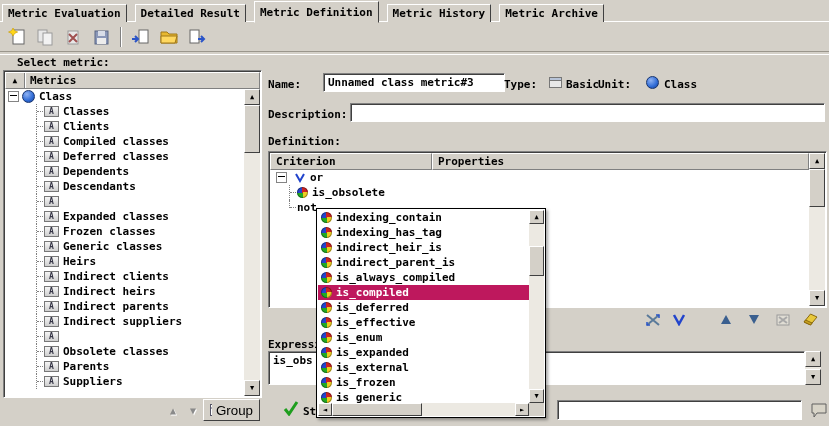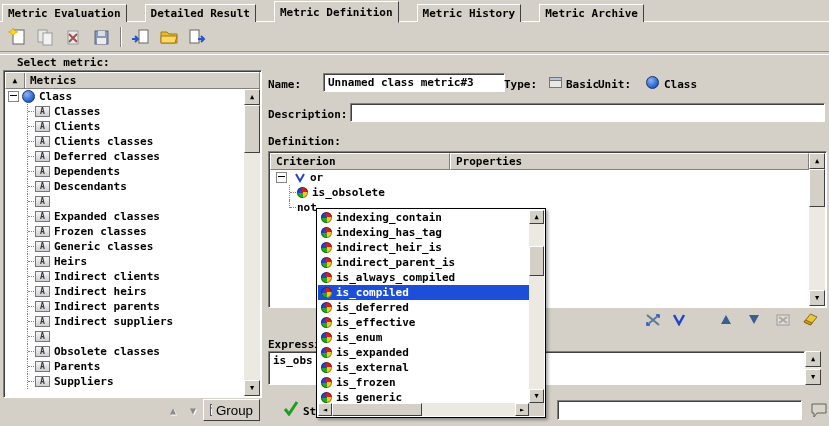--- a/index.html
+++ b/index.html
@@ -4,40 +4,40 @@
 <style>
   html,body{margin:0;padding:0}
   .app{position:relative;width:829px;height:426px;background:#d4d0c8;
        font-family:"DejaVu Sans Mono",monospace;font-weight:bold;font-size:11px;
        color:#000;overflow:hidden}
   .lbl{position:absolute;white-space:nowrap}
   
   .tabline{position:absolute;left:0;top:21px;width:829px;height:1px;background:#fff;z-index:1}
   .tabbar{position:absolute;top:1px;left:2px;height:21px;display:flex;align-items:flex-end;z-index:2}
   .tab{height:17px;padding:0 5px;background:#d4d0c8;display:flex;align-items:center;
-       border:1px solid;border-color:#fff #404040 #d4d0c8 #fff;border-bottom:none;margin-right:18px;white-space:nowrap}
+       border:1px solid;border-color:#fff #404040 #d4d0c8 #fff;border-bottom:none;margin-right:8px;white-space:nowrap}
   .tab.active{height:20px;margin-bottom:-1px;z-index:3;border-bottom:1px solid #d4d0c8}
   
   .toolbar{position:absolute;left:4px;top:25px;display:flex;align-items:center;gap:2px;z-index:2}
   .tbtn{width:26px;height:24px;display:flex;align-items:center;justify-content:center;background:transparent;border:none;padding:0}
   .tsep{width:0;height:20px;margin:0 4px;border-left:1px solid #808080;border-right:1px solid #fff}
   .groove{position:absolute;left:0;top:51px;width:829px;height:2px;border-top:1px solid #9a968c;border-bottom:1px solid #fff}
   
   .sunken{background:#fff;border:1px solid;border-color:#808080 #fff #fff #808080;box-shadow:inset 1px 1px 0 #404040}
   .field{position:absolute;box-sizing:border-box;background:#fff;border:1px solid;border-color:#808080 #fff #fff #808080;
          box-shadow:inset 1px 1px 0 #404040;font:inherit;font-size:11px;font-weight:bold;padding:1px 4px;outline:none;color:#000}
   
   .tree-panel{position:absolute;left:3px;top:70px;width:257px;height:326px}
   .tree-header{position:absolute;left:1px;top:1px;right:1px;height:17px;background:#d4d0c8;
       border:1px solid;border-color:#fff #808080 #808080 #fff;display:flex;align-items:center;gap:5px;box-sizing:border-box}
   .sort{width:18px;height:100%;display:flex;align-items:center;justify-content:center;font-size:8px;
         border-right:1px solid #808080;box-shadow:1px 0 0 #fff}
   .tree-body{position:absolute;left:1px;top:18px;right:17px;bottom:1px;background:#fff;overflow:hidden}
   .tree-row{display:flex;align-items:center;height:15px;white-space:nowrap}
-  .tree-row.child{padding-left:16px}
+  .tree-row.child{padding-left:25px}
   .expbox{width:9px;height:9px;flex:none;background:#fff;border:1px solid #848484;position:relative;margin:0 3px}
   .expbox::after{content:"";position:absolute;left:1px;right:1px;top:3px;height:1px;background:#000}
   .conn{width:14px;height:15px;flex:none;position:relative}
   .conn::before{content:"";position:absolute;left:6px;top:0;height:15px;border-left:1px dotted #808080}
   .conn::after{content:"";position:absolute;left:7px;top:7px;width:6px;border-top:1px dotted #808080}
   .conn.last::before{height:8px}
   .circ{width:11px;height:11px;flex:none;border-radius:50%;margin-right:4px;
         background:radial-gradient(circle at 35% 30%,#8fb2f2,#2f6bd6 60%,#1a3f8f);border:1px solid #16336e}
   .micon{width:15px;height:11px;flex:none;box-sizing:border-box;border:1px solid #777;margin-right:4px;
          background:linear-gradient(#f6f6f6,#cfcfcf);font-size:8px;font-weight:bold;line-height:9px;text-align:center;color:#334}
@@ -55,37 +55,37 @@
   .arrow-flat{width:14px;height:16px;display:flex;align-items:center;justify-content:center;
               color:#8a8a8a;text-shadow:1px 1px 0 #fff;font-size:10px}
   .group-btn{position:absolute;left:203px;top:399px;width:57px;height:22px;background:#d4d0c8;
              border:1px solid;border-color:#fff #404040 #404040 #fff;display:flex;align-items:center;justify-content:center;gap:4px}
   
   .def-table{position:absolute;left:268px;top:151px;width:557px;height:155px;background:#fff;
              border:1px solid;border-color:#808080 #fff #fff #808080;box-shadow:inset 1px 1px 0 #404040}
   .dt-header{position:absolute;left:1px;top:1px;right:17px;height:17px;display:flex}
   .dt-cell{background:#d4d0c8;border:1px solid;border-color:#fff #808080 #808080 #fff;
            display:flex;align-items:center;padding:0 5px;box-sizing:border-box}
-  .dt-c1{width:180px;flex:none}
+  .dt-c1{width:162px;flex:none}
   .dt-c2{flex:1}
   .dt-body{position:absolute;left:1px;top:18px;right:17px;bottom:1px;overflow:hidden}
   .dt-row{display:flex;align-items:center;height:15px;white-space:nowrap}
   
   .act{position:absolute;top:310px;width:24px;height:19px;display:flex;align-items:center;justify-content:center;background:transparent;border:none;padding:0}
   .tri-up{width:0;height:0;border-left:5px solid transparent;border-right:5px solid transparent;border-bottom:9px solid #3a5f8f}
   .tri-down{width:0;height:0;border-left:5px solid transparent;border-right:5px solid transparent;border-top:9px solid #3a5f8f}
   
   .expr-box{position:absolute;left:268px;top:351px;width:537px;height:34px;box-sizing:border-box;padding:2px 4px;
             background:#fff;border:1px solid;border-color:#808080 #fff #fff #808080;box-shadow:inset 1px 1px 0 #404040}
   
   .dropdown{position:absolute;left:316px;top:208px;width:230px;height:210px;background:#fff;
             border:1px solid #000;z-index:30;box-shadow:2px 2px 3px rgba(0,0,0,.35);box-sizing:border-box}
   .dd-items{position:absolute;left:1px;top:1px;right:16px;bottom:14px;overflow:hidden}
   .dd-row{display:flex;align-items:center;height:15px;padding-left:3px;gap:4px;white-space:nowrap}
-  .dd-row.selected{background:#1d4ed8;color:#fff}
+  .dd-row.selected{background:#be185d;color:#fff}
   .pie{width:11px;height:11px;flex:none;border-radius:50%;
        background:conic-gradient(#cc2222 0 25%,#eecc22 0 50%,#22aa22 0 75%,#2244cc 0 100%);
        box-shadow:inset 0 0 0 1px rgba(0,0,0,.35)}
   .dd-corner{position:absolute;right:1px;bottom:1px;width:15px;height:13px;background:#d4d0c8}
 </style>
 </head>
 <body>
 
 <div class="app">
 
@@ -185,21 +185,21 @@
 
           <div class="tree-row child">
             <span class="conn"></span>
             <span class="micon"></span>
             <span>Clients</span>
           </div>
 
           <div class="tree-row child">
             <span class="conn"></span>
             <span class="micon"></span>
-            <span>Clients classes</span>
+            <span>Compiled classes</span>
           </div>
 
           <div class="tree-row child">
             <span class="conn"></span>
             <span class="micon"></span>
             <span>Deferred classes</span>
           </div>
 
           <div class="tree-row child">
             <span class="conn"></span>

